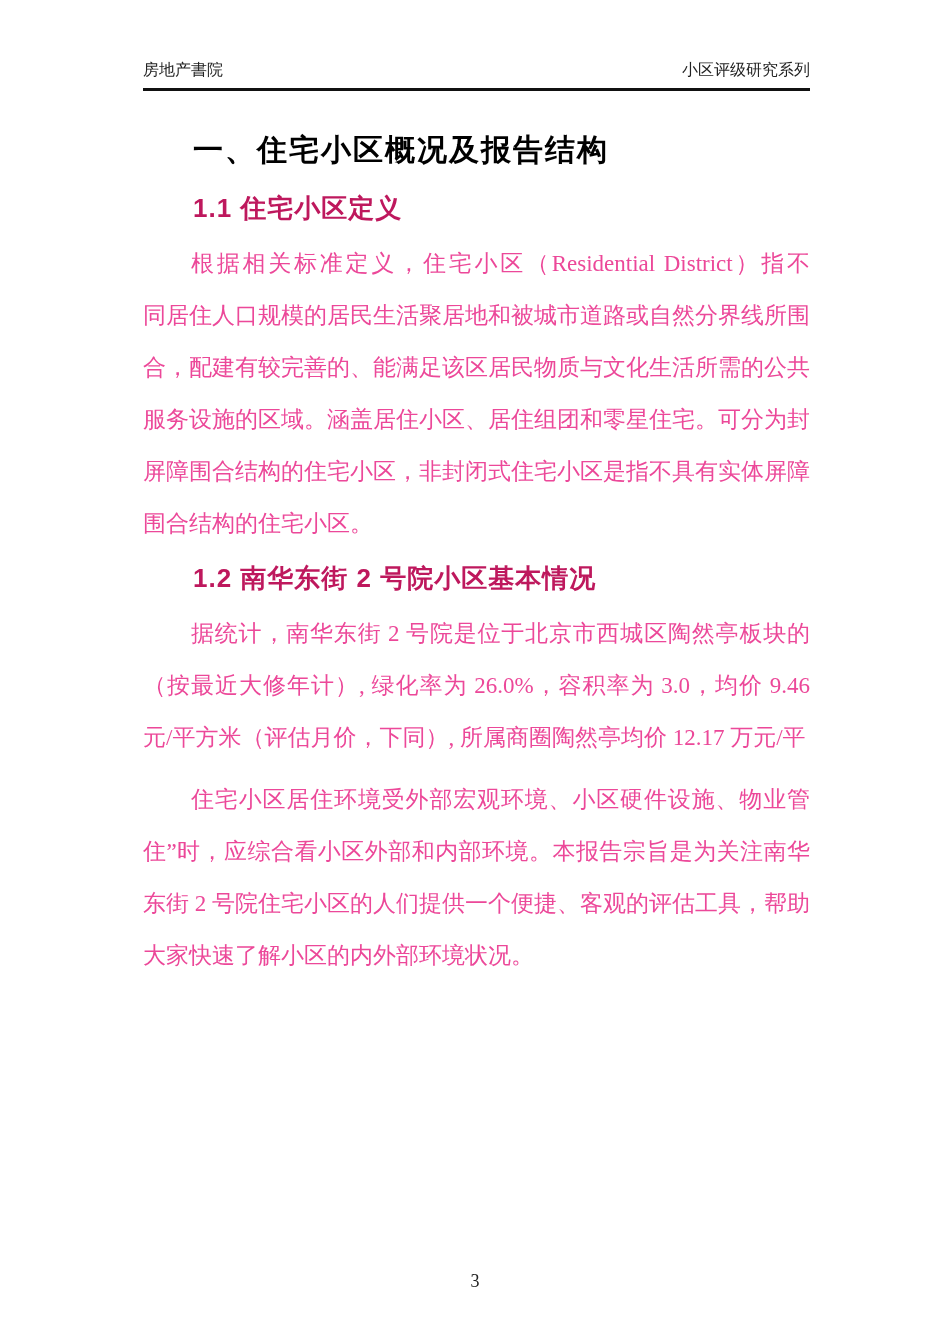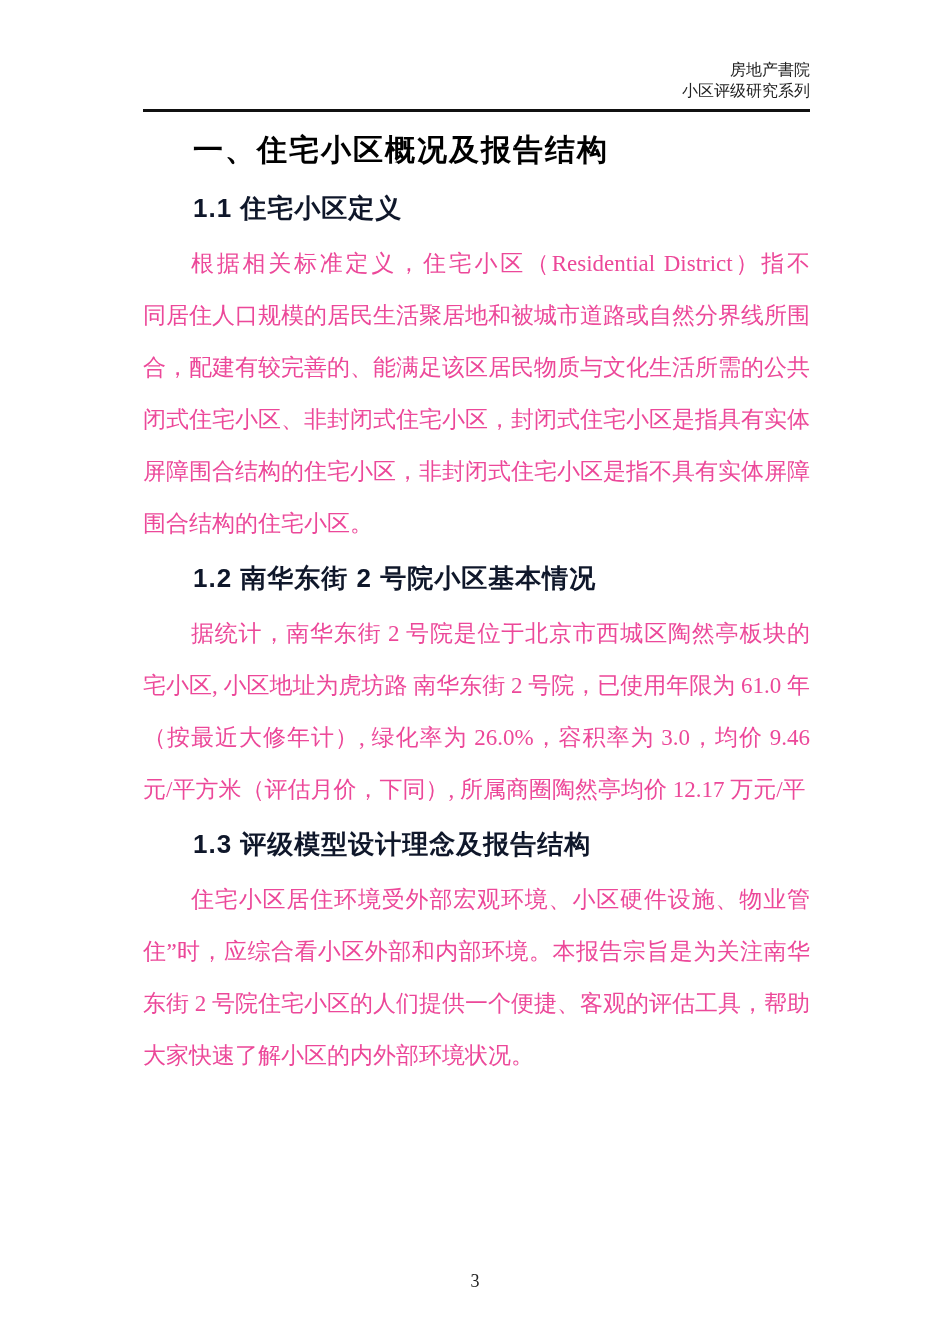--- a/index.html
+++ b/index.html
@@ -23,21 +23,20 @@
     left: 143px;
     width: 667px;
     display: flex;
     justify-content: space-between;
     align-items: flex-end;
     font-family: "Liberation Sans", "DejaVu Sans", sans-serif;
     font-size: 16px;
     color: #222222;
     padding-bottom: 7px;
     border-bottom: 3px solid #111111;
-    flex-direction: column;
   }
   .content {
     position: absolute;
     top: 112px;
     left: 143px;
     width: 667px;
   }
   .doc-title {
     font-family: "Liberation Sans", "DejaVu Sans", sans-serif;
     font-weight: bold;
@@ -47,21 +46,21 @@
     padding-left: 50px;
     margin-top: 16px;
     margin-bottom: 16px;
     line-height: 44px;
   }
   .section-heading {
     font-family: "Liberation Sans", "DejaVu Sans", sans-serif;
     font-weight: bold;
     font-size: 26px;
     letter-spacing: 1px;
-    color: #0f172a;
+    color: #be185d;
     padding-left: 50px;
     margin-top: 8px;
     margin-bottom: 0;
     line-height: 40px;
   }
   .para {
     margin-top: 10px;
     font-size: 23px;
     color: #ec4899;
   }
@@ -98,38 +97,36 @@
   <div class="content">
 
     <h1 class="doc-title">一、住宅小区概况及报告结构</h1>
 
     <div>
       <h2 class="section-heading">1.1 住宅小区定义</h2>
       <div class="para">
           <div class="line">根据相关标准定义，住宅小区（Residential District）指不</div>
           <div class="line">同居住人口规模的居民生活聚居地和被城市道路或自然分界线所围</div>
           <div class="line">合，配建有较完善的、能满足该区居民物质与文化生活所需的公共</div>
-          <div class="line">闭式住宅小区、非封闭式住宅小区，封闭式住宅小区是指具有实体</div>
+          <div class="line">服务设施的区域。涵盖居住小区、居住组团和零星住宅。可分为封</div>
           <div class="line">屏障围合结构的住宅小区，非封闭式住宅小区是指不具有实体屏障</div>
           <div class="line">围合结构的住宅小区。</div>
         </div>
     </div>
 
     <div>
       <h2 class="section-heading">1.2 南华东街 2 号院小区基本情况</h2>
       <div class="para">
           <div class="line">据统计，南华东街 2 号院是位于北京市西城区陶然亭板块的住</div>
-          <div class="line">宅小区, 小区地址为虎坊路 南华东街 2 号院，已使用年限为 61.0 年</div>
           <div class="line">（按最近大修年计）, 绿化率为 26.0%，容积率为 3.0，均价 9.46 万</div>
           <div class="line">元/平方米（评估月价，下同）, 所属商圈陶然亭均价 12.17 万元/平</div>
         </div>
     </div>
 
     <div>
-      <h2 class="section-heading">1.3 评级模型设计理念及报告结构</h2>
       <div class="para">
           <div class="line">住宅小区居住环境受外部宏观环境、小区硬件设施、物业管理</div>
           <div class="line">住”时，应综合看小区外部和内部环境。本报告宗旨是为关注南华</div>
           <div class="line">东街 2 号院住宅小区的人们提供一个便捷、客观的评估工具，帮助</div>
           <div class="line">大家快速了解小区的内外部环境状况。</div>
         </div>
     </div>
 
   </div>
 

